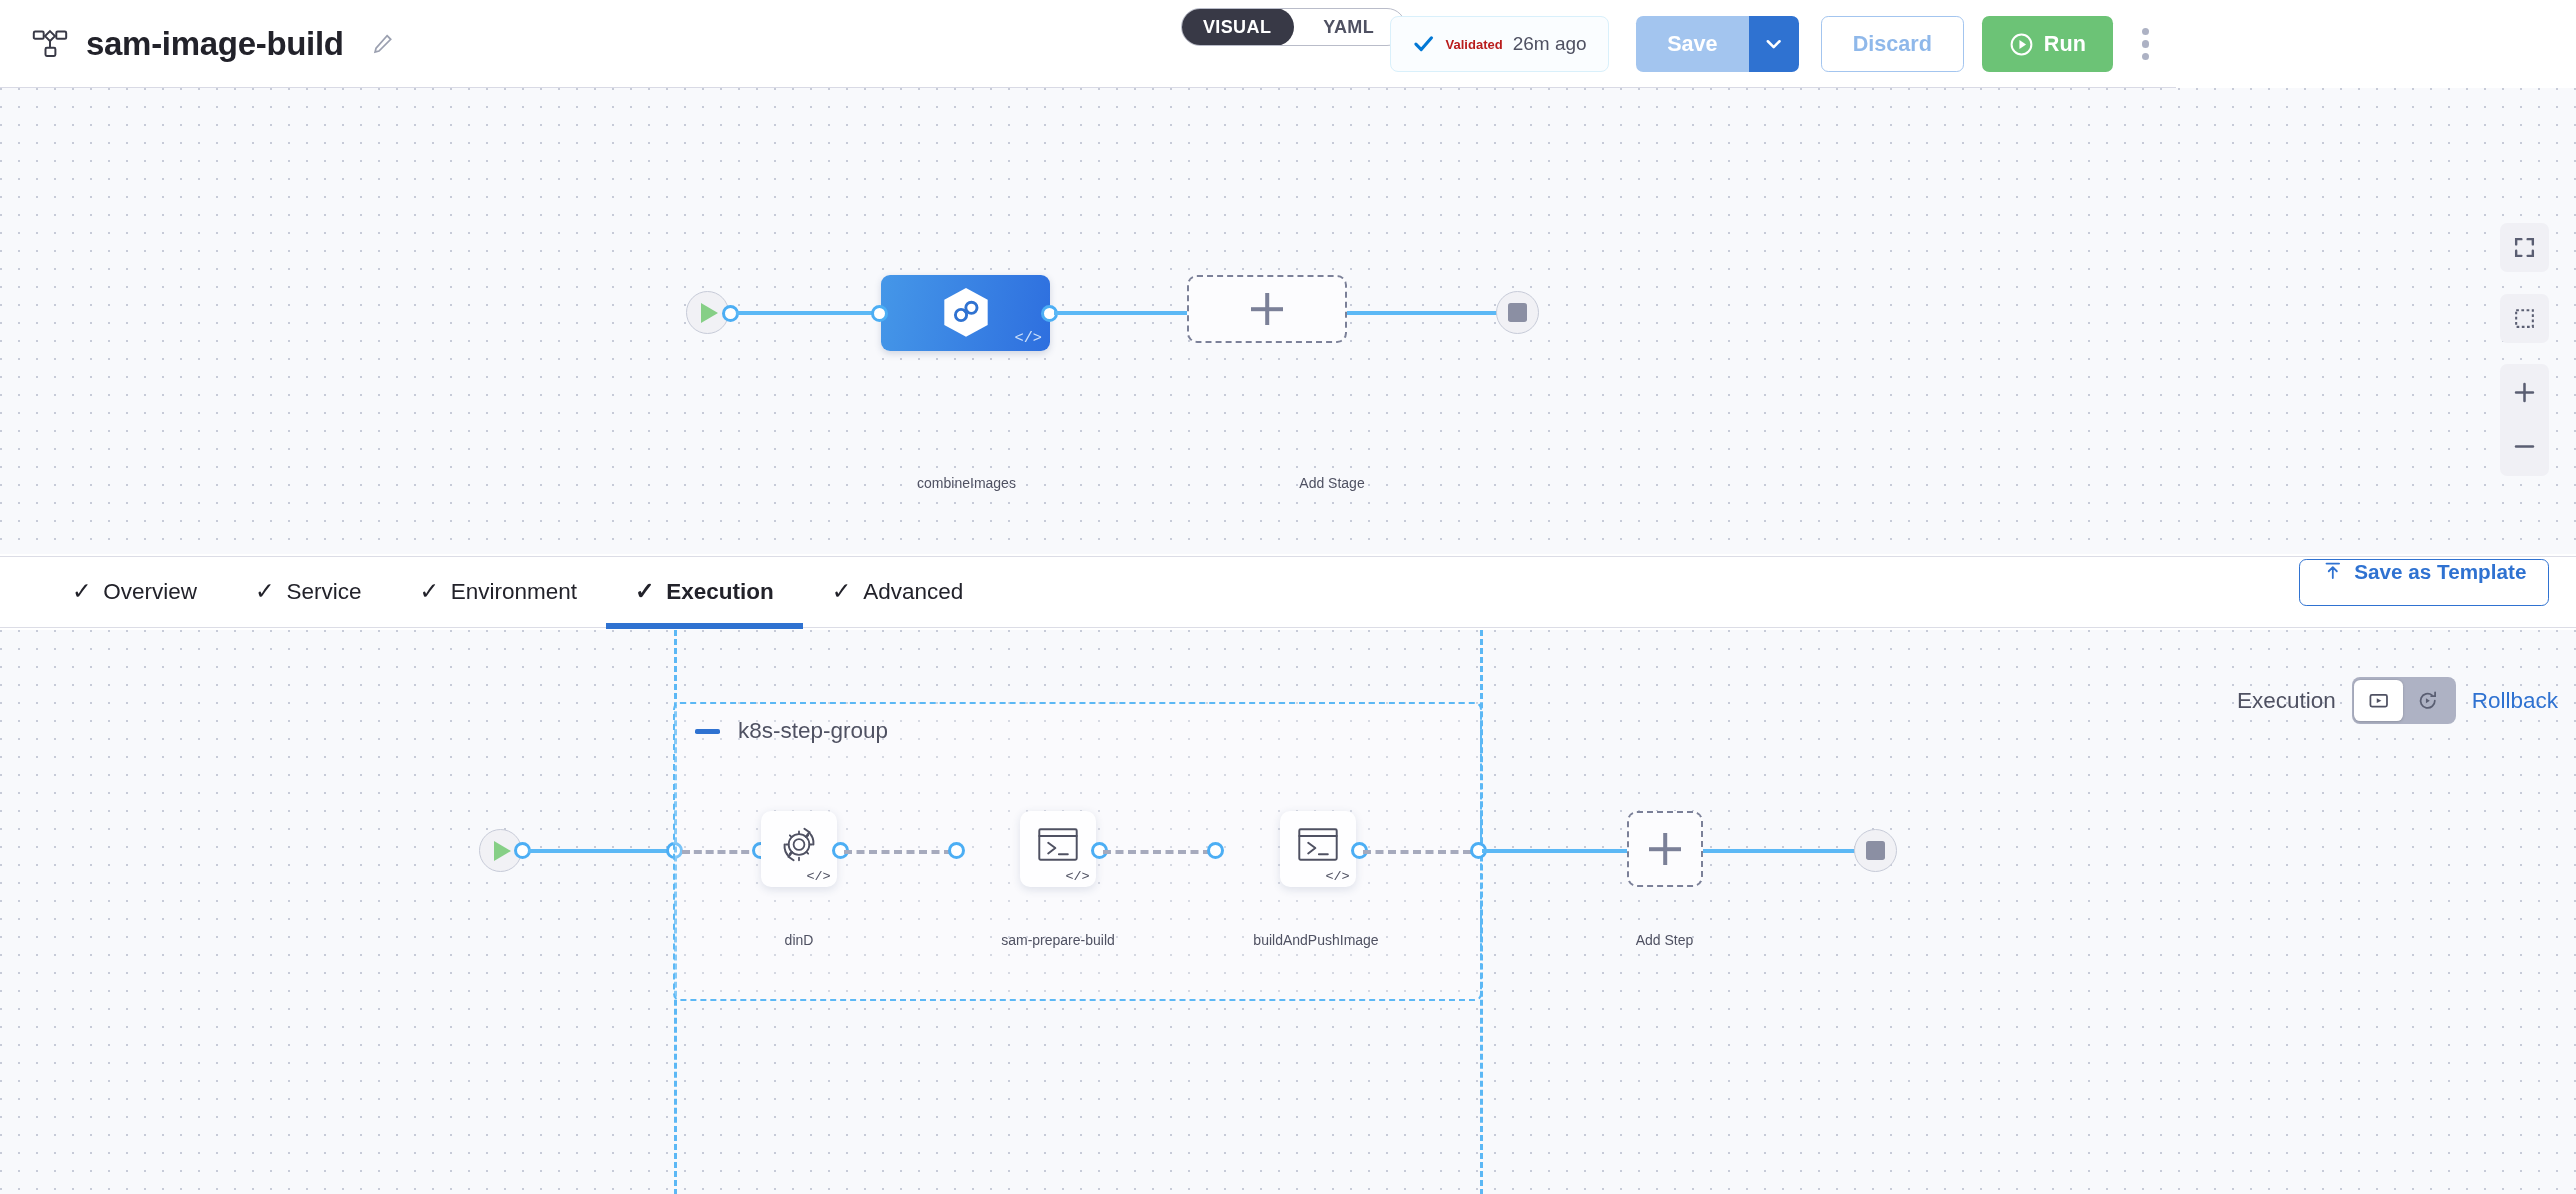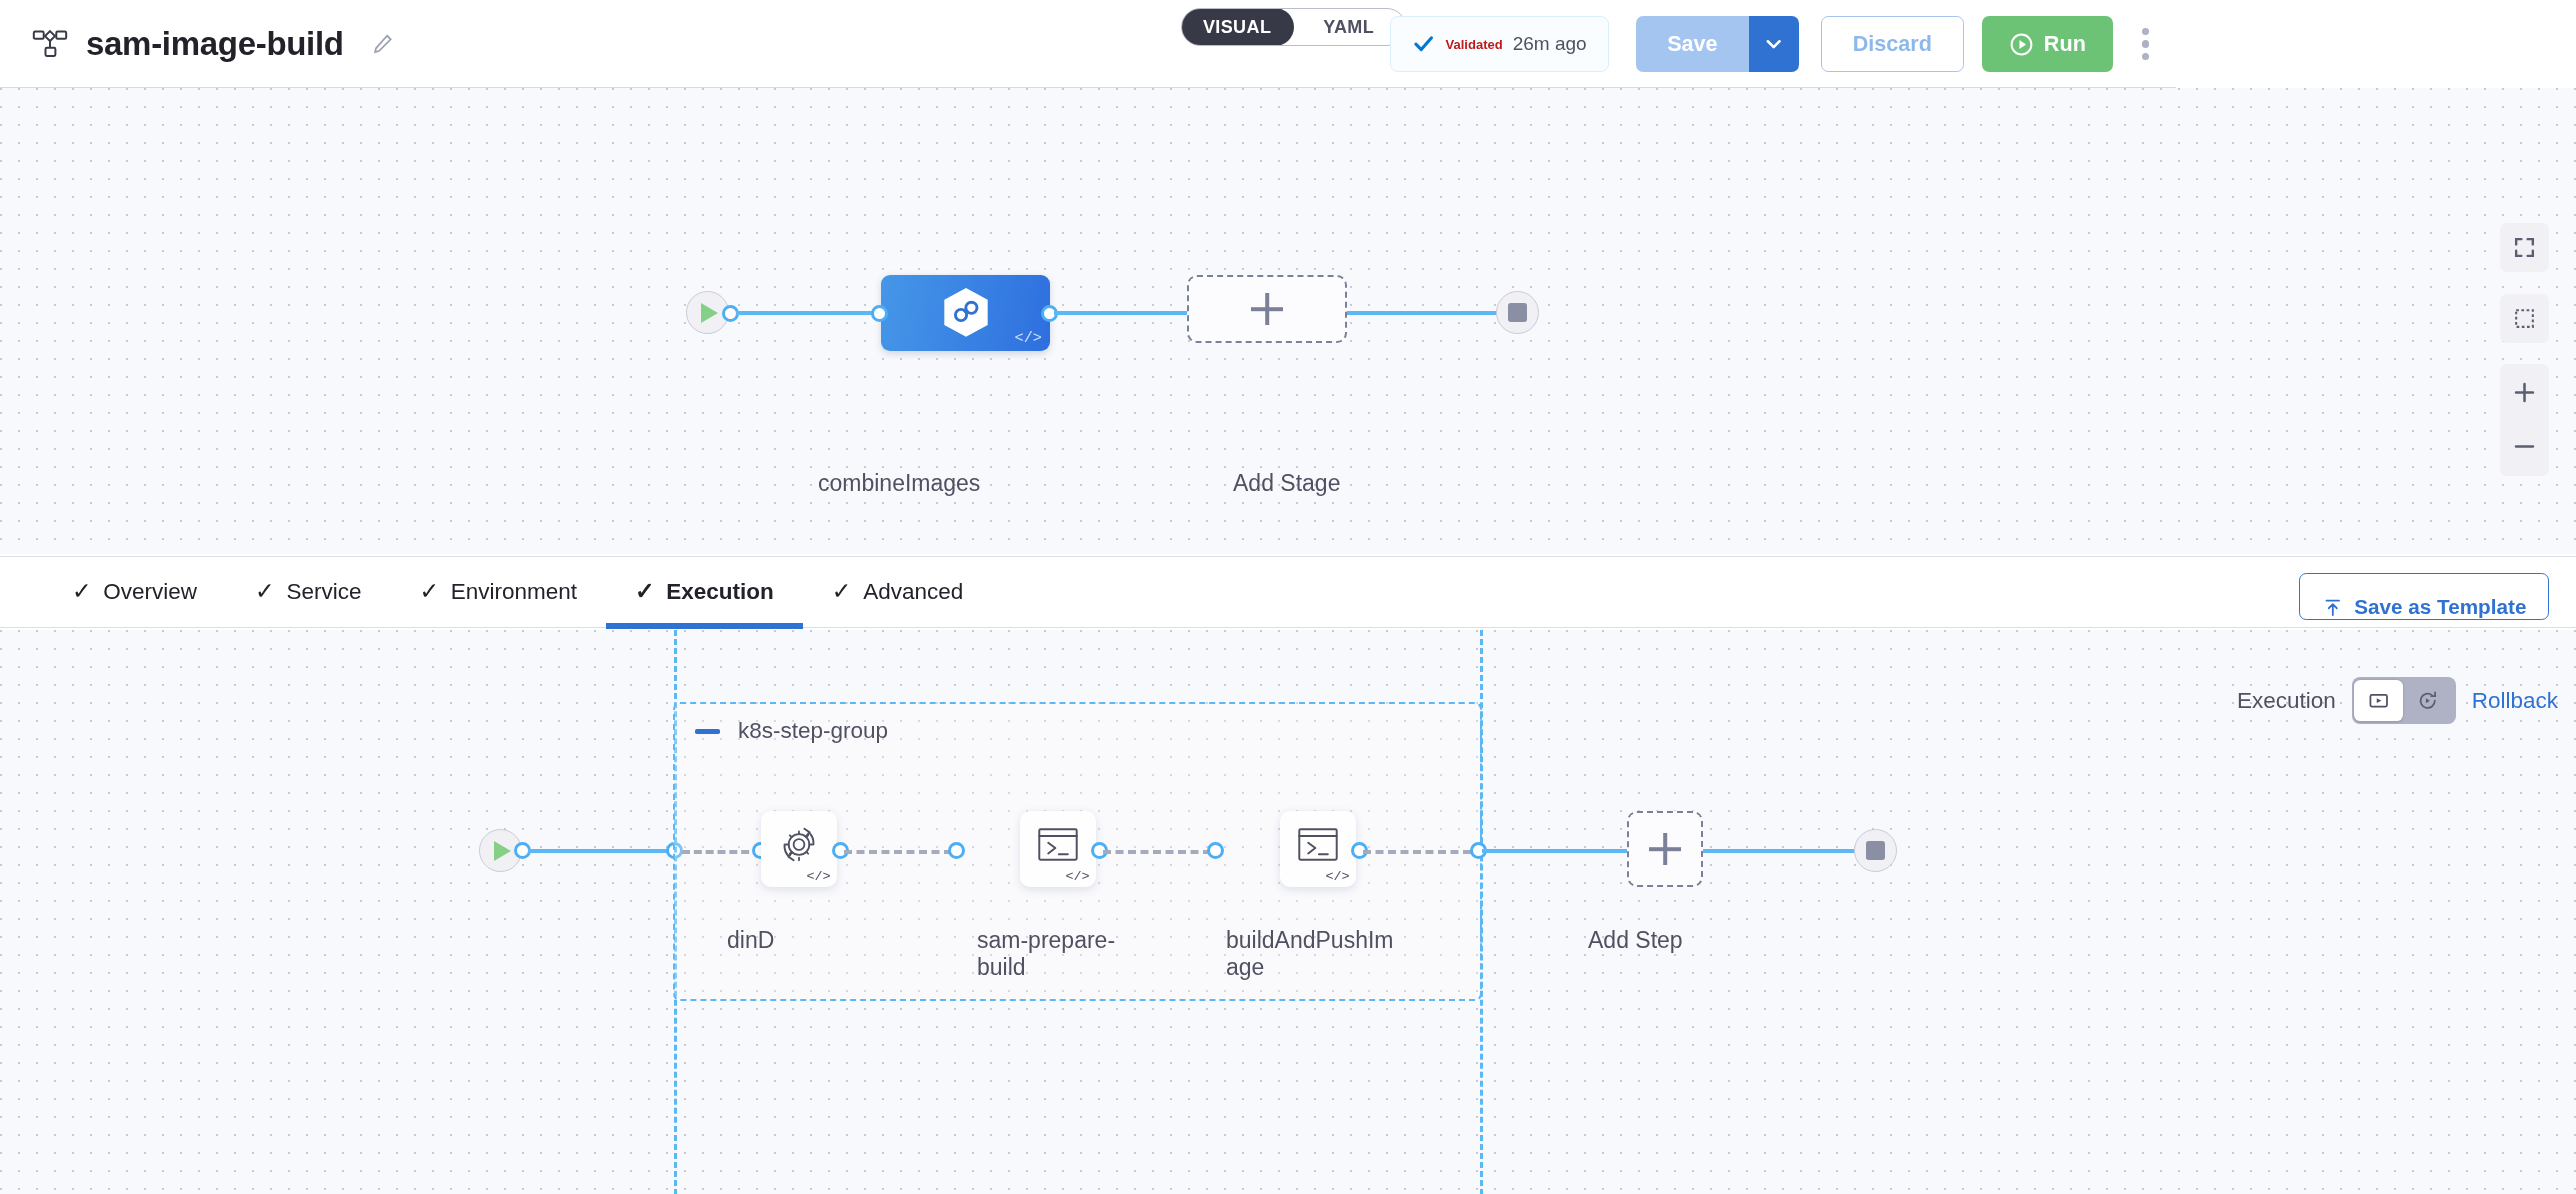--- a/index.html
+++ b/index.html
@@ -110,21 +110,21 @@
   .port {
     position: absolute; width: 17px; height: 17px; border-radius: 50%;
     background: #fff; border: 3.6px solid #4caef4;
   }
   .edge-solid { position: absolute; height: 3.6px; background: #5cb8f5; }
   .edge-dash {
     position: absolute; height: 0; border-top: 4.5px dashed #a6aabd;
   }
 
   .node-label {
-    position: absolute; text-align: left; font-size: 23px; color: #4f5162;
+    position: absolute; text-align: center; font-size: 14px; color: #4f5162;
     line-height: 27px; word-break: break-word;
   }
 
   
   .stage-node {
     position: absolute; width: 169px; height: 76px; border-radius: 9px;
     background: linear-gradient(100deg, #4597e8 0%, #2e6fdf 100%);
     box-shadow: 0 2.7px 7.2px rgba(40,60,110,.18);
   }
   .hexmark { position: absolute; left: 50%; top: 50%; transform: translate(-50%,-52%); width: 47px; height: 50px; }
@@ -165,24 +165,24 @@
     display: flex; align-items: center; gap: 11.7px; height: 100%;
     padding: 0 29px; cursor: pointer; font-size: 22.5px; color: #22222a;
     position: relative;
   }
   .tab .tchk { font-size: 23.4px; color: #22222a; line-height: 1; }
   .tab.active { font-weight: bold; }
   .tab.active::after {
     content: ""; position: absolute; left: 0; right: 0; bottom: -1.8px; height: 5.4px; background: #2f72d1;
   }
   .tpl-btn {
-    position: absolute; right: 27px; top: 16px; height: 47px; padding: 0 21.6px;
+    position: absolute; right: 27px; top: 2px; height: 47px; padding: 0 21.6px;
     border: 1.3px solid #2f72d1; border-radius: 7.2px; background: #fff;
     color: #2f72d1; font-size: 20.7px; font-weight: bold; cursor: pointer;
-    display: flex; align-items: flex-end; gap: 10.8px;
+    display: flex; align-items: flex-start; gap: 10.8px;
   }
   .tpl-btn .up { width: 21.6px; height: 21.6px; }
 
   
   #step-canvas {
     position: absolute; left: 0; top: 630px; width: 2576px; height: 565px;
   }
 
   
   .exec-row {

